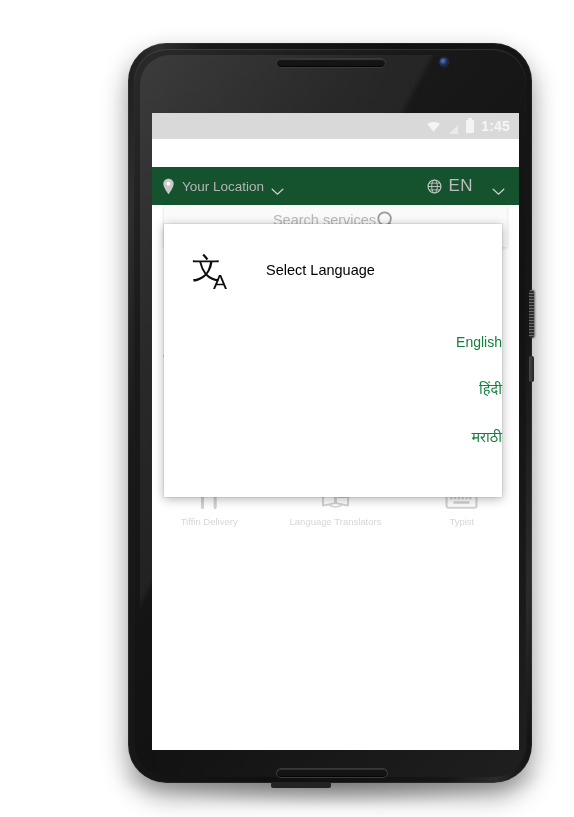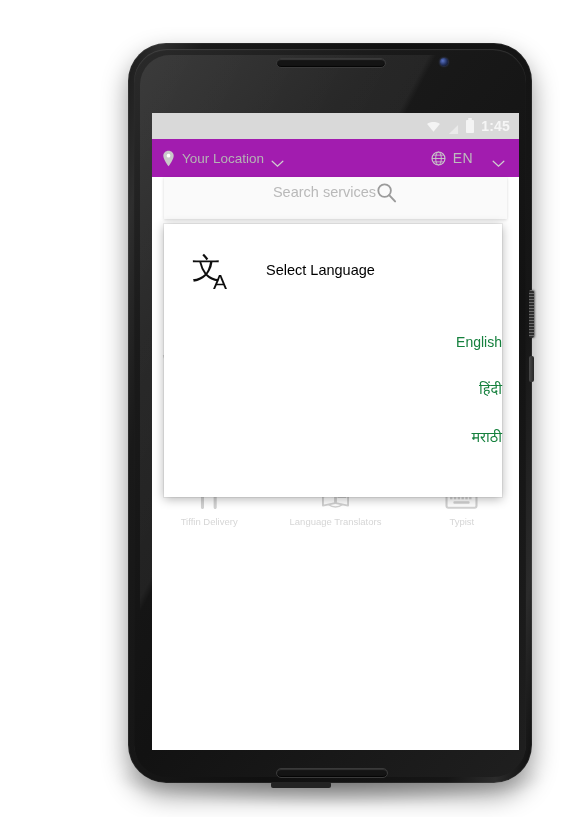--- a/index.html
+++ b/index.html
@@ -84,28 +84,28 @@
   .sb-wifi{ width:15px; height:11px; position:relative; }
   .sb-wifi svg{ display:block; }
   .sb-signal{ width:11px; height:11px; }
   .sb-batt{ width:8px; height:13px; border-radius:1px; background:#f4f4f4; position:relative; }
   .sb-batt:before{ content:""; position:absolute; left:2px; top:-2px; width:4px; height:2px; background:#f4f4f4; border-radius:1px;}
   .sb-time{ color:#f6f6f6; font-size:14px; font-weight:bold; letter-spacing:.2px; }
 
   
   .topbar{
     height:38px; display:flex; align-items:center; justify-content:space-between;
-    padding:0 14px 0 10px; background:#a21caf;
+    padding:0 14px 0 10px; background:#14532d;margin-top:28px;
   }
   .topbar-left, .topbar-right{ display:flex; align-items:center; gap:7px; }
   .loc-pin{ width:13px; height:17px; }
   .loc-text{ color:#b4b4b4; font-size:13.5px; }
   .chev{ width:13px; height:8px; }
   .globe{ width:15px; height:15px; }
-  .lang-code{ color:#bdbdbd; font-size:14px; letter-spacing:.4px;text-align:center; }
+  .lang-code{ color:#bdbdbd; font-size:17px; letter-spacing:.4px;text-align:center; }
 
   
   .search-wrap{ padding:0 12px; }
   .searchbar{
     height:42px; background:#fafafa;
     box-shadow:0 1px 3px rgba(0,0,0,.16);
     display:flex; align-items:center; justify-content:center;
     padding:0 16px 12px 15px;
   }
   .search-ph{ color:#b9b9b9; font-size:14.5px; }

